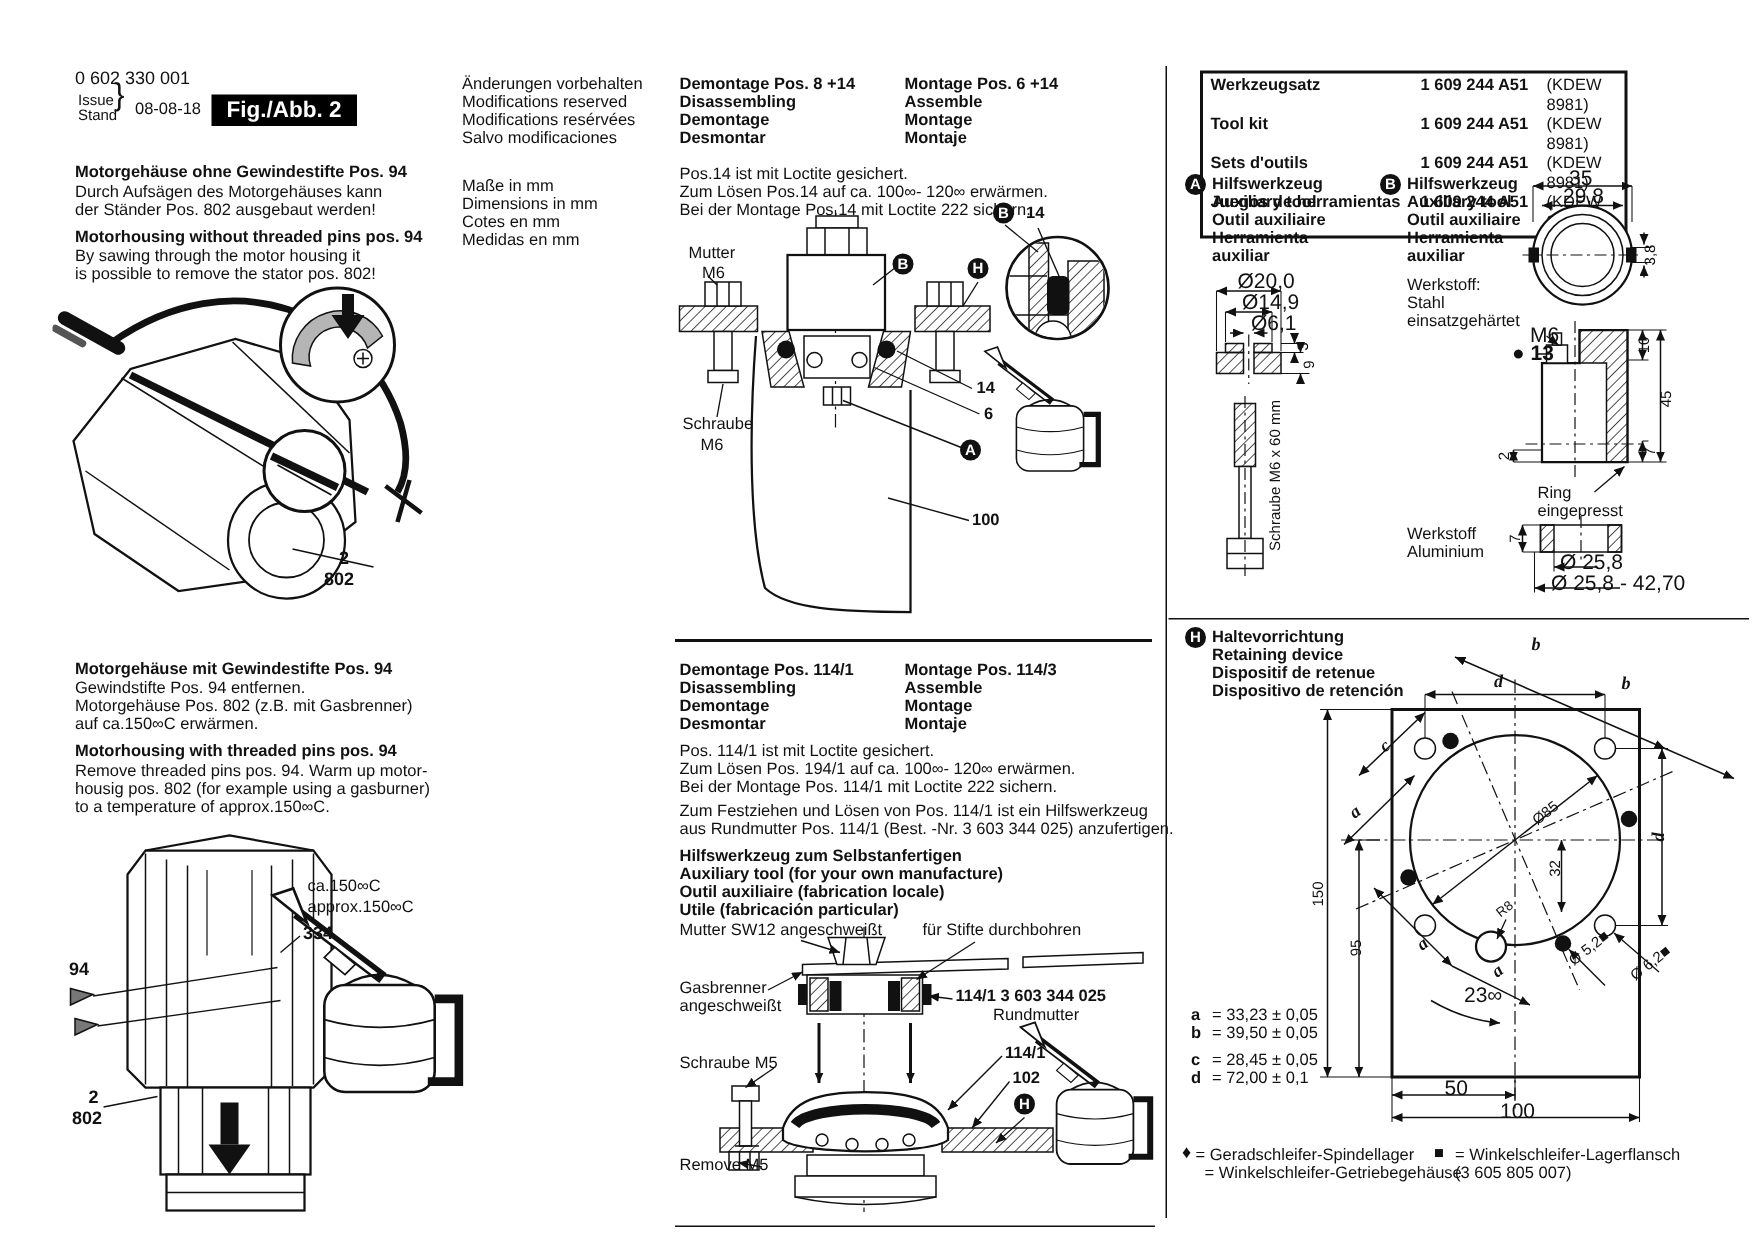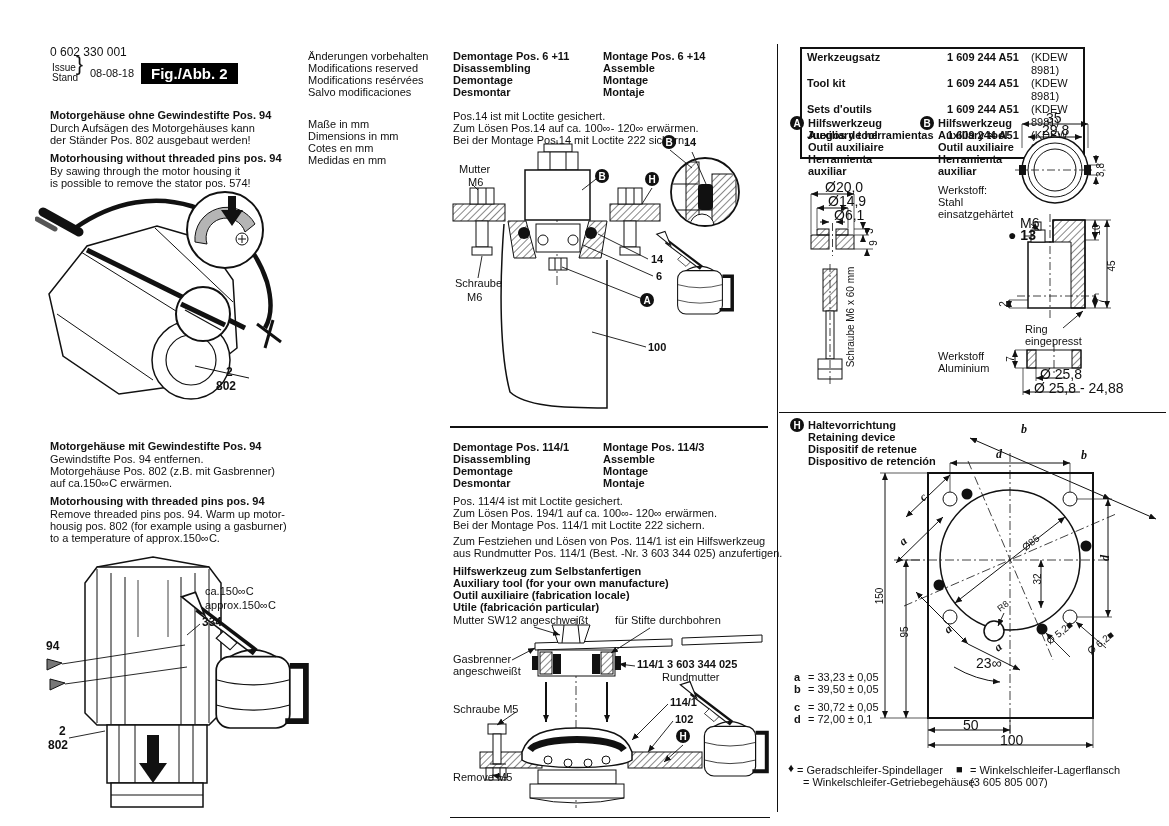--- a/index.html
+++ b/index.html
@@ -31,21 +31,21 @@
   <div class="t" style="left:52px;top:72px;font-size:10px">Stand</div>
   <div class="t" style="left:76px;top:58px;font-size:21px">}</div>
   <div class="t" style="left:90px;top:67px">08-08-18</div>
   <div class="figbox" style="left:141px;top:63px">Fig./Abb. 2</div>
 
   <div class="t b" style="left:50px;top:109px">Motorgehäuse ohne Gewindestifte Pos. 94</div>
   <div class="t" style="left:50px;top:122px">Durch Aufsägen des Motorgehäuses kann</div>
   <div class="t" style="left:50px;top:134px">der Ständer Pos. 802 ausgebaut werden!</div>
   <div class="t b" style="left:50px;top:152px">Motorhousing without threaded pins pos. 94</div>
   <div class="t" style="left:50px;top:165px">By sawing through the motor housing it</div>
-  <div class="t" style="left:50px;top:177px">is possible to remove the stator pos. 574!</div>
+  <div class="t" style="left:50px;top:177px">is possible to remove the stator pos. 802!</div>
 
   <svg style="left:35px;top:186px" width="270" height="228" viewBox="0 0 270 228">
     <polygon points="14,108 52,60 122,40 170,54 198,94 202,162 156,198 84,208 28,170" fill="#fff" stroke="#111" stroke-width="1.5"></polygon>
     <line x1="46" y1="66" x2="178" y2="148" stroke="#111" stroke-width="1"></line>
     <line x1="120" y1="42" x2="198" y2="116" stroke="#111" stroke-width="1"></line>
     <line x1="22" y1="128" x2="118" y2="194" stroke="#111" stroke-width="1"></line>
     <circle cx="156" cy="174" r="39" fill="#fff" stroke="#111" stroke-width="1.5"></circle>
     <circle cx="156" cy="174" r="25" fill="#fff" stroke="#111" stroke-width="1.2"></circle>
     <path d="M8,26 L44,46" stroke="#111" stroke-width="9" stroke-linecap="round"></path>
     <path d="M2,33 L20,43" stroke="#555" stroke-width="5" stroke-linecap="round"></path>
@@ -122,21 +122,21 @@
 
   <div class="t" style="left:308px;top:50px">Änderungen vorbehalten</div>
   <div class="t" style="left:308px;top:62px">Modifications reserved</div>
   <div class="t" style="left:308px;top:74px">Modifications resérvées</div>
   <div class="t" style="left:308px;top:86px">Salvo modificaciones</div>
   <div class="t" style="left:308px;top:118px">Maße in mm</div>
   <div class="t" style="left:308px;top:130px">Dimensions in mm</div>
   <div class="t" style="left:308px;top:142px">Cotes en mm</div>
   <div class="t" style="left:308px;top:154px">Medidas en mm</div>
 
-  <div class="t b" style="left:453px;top:50px">Demontage Pos. 6 +11</div>
+  <div class="t b" style="left:453px;top:50px">Demontage Pos. 8 +14</div>
   <div class="t b" style="left:453px;top:62px">Disassembling</div>
   <div class="t b" style="left:453px;top:74px">Demontage</div>
   <div class="t b" style="left:453px;top:86px">Desmontar</div>
   <div class="t b" style="left:603px;top:50px">Montage Pos. 6 +14</div>
   <div class="t b" style="left:603px;top:62px">Assemble</div>
   <div class="t b" style="left:603px;top:74px">Montage</div>
   <div class="t b" style="left:603px;top:86px">Montaje</div>
   <div class="t" style="left:453px;top:110px">Pos.14 ist mit Loctite gesichert.</div>
   <div class="t" style="left:453px;top:122px">Zum Lösen Pos.14 auf ca. 100∞- 120∞ erwärmen.</div>
   <div class="t" style="left:453px;top:134px">Bei der Montage Pos.14 mit Loctite 222 sichern.</div>
@@ -228,21 +228,21 @@
   <div class="rule" style="left:450px;top:426px;width:318px;height:2px"></div>
 
   <div class="t b" style="left:453px;top:441px">Demontage Pos. 114/1</div>
   <div class="t b" style="left:453px;top:453px">Disassembling</div>
   <div class="t b" style="left:453px;top:465px">Demontage</div>
   <div class="t b" style="left:453px;top:477px">Desmontar</div>
   <div class="t b" style="left:603px;top:441px">Montage Pos. 114/3</div>
   <div class="t b" style="left:603px;top:453px">Assemble</div>
   <div class="t b" style="left:603px;top:465px">Montage</div>
   <div class="t b" style="left:603px;top:477px">Montaje</div>
-  <div class="t" style="left:453px;top:495px">Pos. 114/4 ist mit Loctite gesichert.</div>
+  <div class="t" style="left:453px;top:495px">Pos. 114/1 ist mit Loctite gesichert.</div>
   <div class="t" style="left:453px;top:507px">Zum Lösen Pos. 194/1 auf ca. 100∞- 120∞ erwärmen.</div>
   <div class="t" style="left:453px;top:519px">Bei der Montage Pos. 114/1 mit Loctite 222 sichern.</div>
   <div class="t" style="left:453px;top:535px">Zum Festziehen und Lösen von Pos. 114/1 ist ein Hilfswerkzeug</div>
   <div class="t" style="left:453px;top:547px">aus Rundmutter Pos. 114/1 (Best. -Nr. 3 603 344 025) anzufertigen.</div>
   <div class="t b" style="left:453px;top:565px">Hilfswerkzeug zum Selbstanfertigen</div>
   <div class="t b" style="left:453px;top:577px">Auxiliary tool (for your own manufacture)</div>
   <div class="t b" style="left:453px;top:589px">Outil auxiliaire (fabrication locale)</div>
   <div class="t b" style="left:453px;top:601px">Utile (fabricación particular)</div>
 
   <svg style="left:450px;top:612px" width="330" height="204" viewBox="0 0 330 204">
@@ -466,21 +466,21 @@
   <div class="v" style="left:1097px;top:230px">10</div>
   <div class="v" style="left:1112px;top:266px">45</div>
   <div class="v" style="left:1101px;top:301px">7</div>
   <div class="v" style="left:1004px;top:304px">2</div>
   <div class="t" style="left:1025px;top:323px">Ring</div>
   <div class="t" style="left:1025px;top:335px">eingepresst</div>
   <div class="t" style="left:938px;top:350px">Werkstoff</div>
   <div class="t" style="left:938px;top:362px">Aluminium</div>
   <div class="v" style="left:1011px;top:359px">7</div>
   <div class="d" style="left:1040px;top:369px">Ø 25,8</div>
-  <div class="d" style="left:1034px;top:383px">Ø 25,8 - 24,88</div>
+  <div class="d" style="left:1034px;top:383px">Ø 25,8 - 42,70</div>
 
   <div class="clet" style="left:790px;top:418px">H</div>
   <div class="t b" style="left:808px;top:419px">Haltevorrichtung</div>
   <div class="t b" style="left:808px;top:431px">Retaining device</div>
   <div class="t b" style="left:808px;top:443px">Dispositif de retenue</div>
   <div class="t b" style="left:808px;top:455px">Dispositivo de retención</div>
 
   <svg style="left:858px;top:420px" width="311" height="345" viewBox="0 0 311 345">
     <defs>
       <marker id="mH" markerWidth="9" markerHeight="8" refX="7" refY="3" orient="auto-start-reverse" markerUnits="userSpaceOnUse">
@@ -548,21 +548,21 @@
   <div class="r38" style="left:1060px;top:633px">Ø 5,2■</div>
   <div class="r38" style="left:1101px;top:643px">Ø 6,2■</div>
   <div class="d" style="left:963px;top:720px">50</div>
   <div class="d" style="left:1000px;top:735px">100</div>
 
   <div class="t b" style="left:794px;top:671px">a</div>
   <div class="t" style="left:808px;top:671px">= 33,23 ± 0,05</div>
   <div class="t b" style="left:794px;top:683px">b</div>
   <div class="t" style="left:808px;top:683px">= 39,50 ± 0,05</div>
   <div class="t b" style="left:794px;top:701px">c</div>
-  <div class="t" style="left:808px;top:701px">= 30,72 ± 0,05</div>
+  <div class="t" style="left:808px;top:701px">= 28,45 ± 0,05</div>
   <div class="t b" style="left:794px;top:713px">d</div>
   <div class="t" style="left:808px;top:713px">= 72,00 ± 0,1</div>
 
   <div class="t s12" style="left:788px;top:762px">♦</div>
   <div class="t" style="left:797px;top:764px">= Geradschleifer-Spindellager</div>
   <div class="t" style="left:803px;top:776px">= Winkelschleifer-Getriebegehäuse</div>
   <div class="t" style="left:956px;top:763px">■</div>
   <div class="t" style="left:970px;top:764px">= Winkelschleifer-Lagerflansch</div>
   <div class="t" style="left:970px;top:776px">(3 605 805 007)</div>
 

